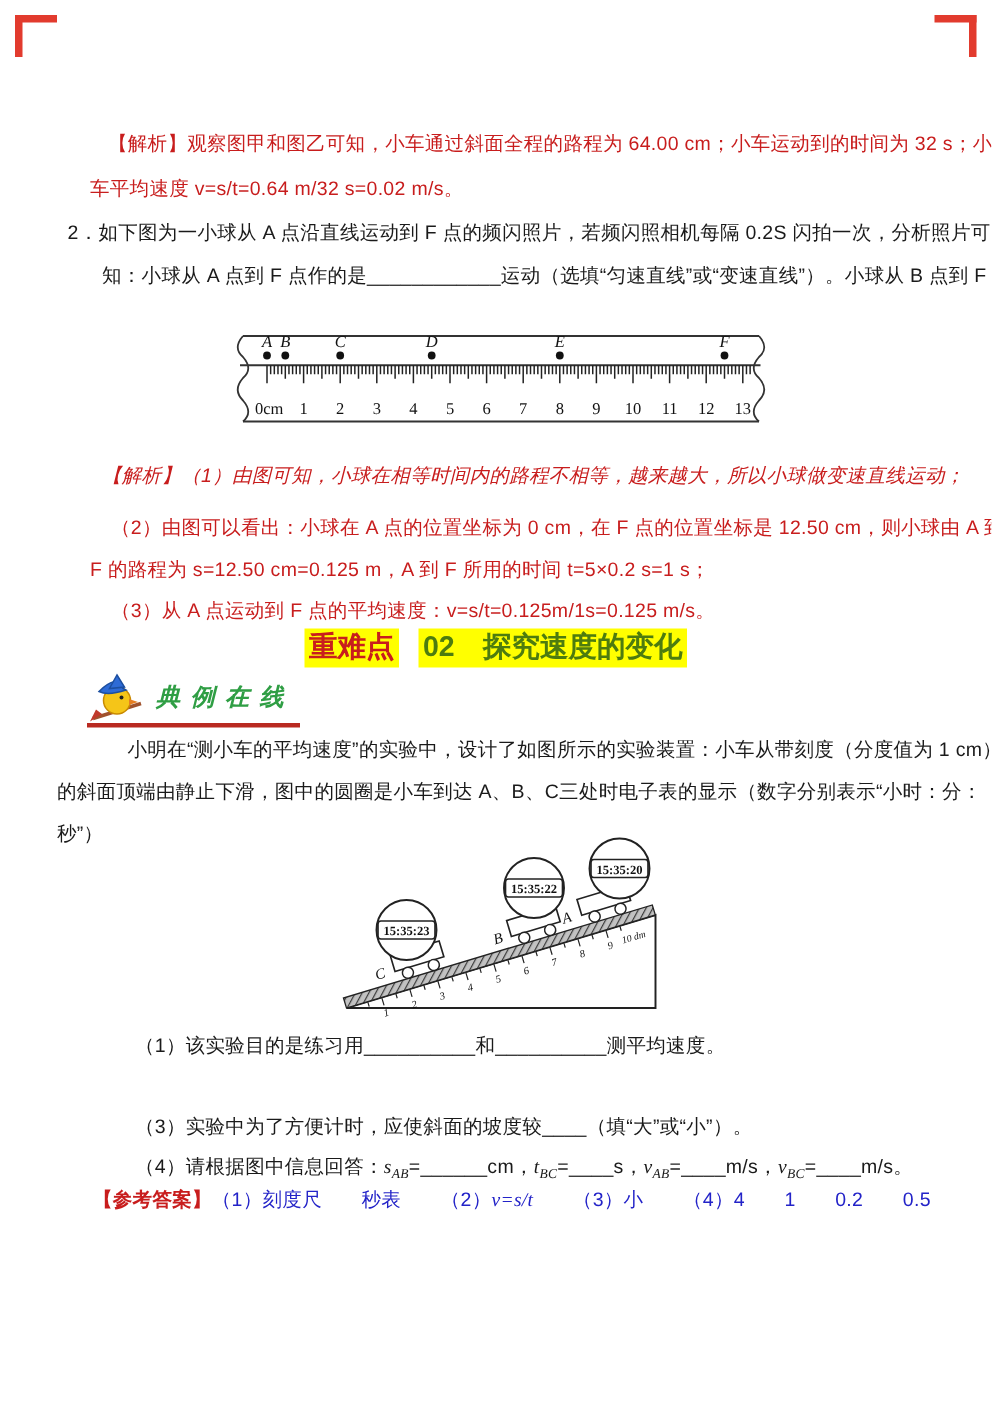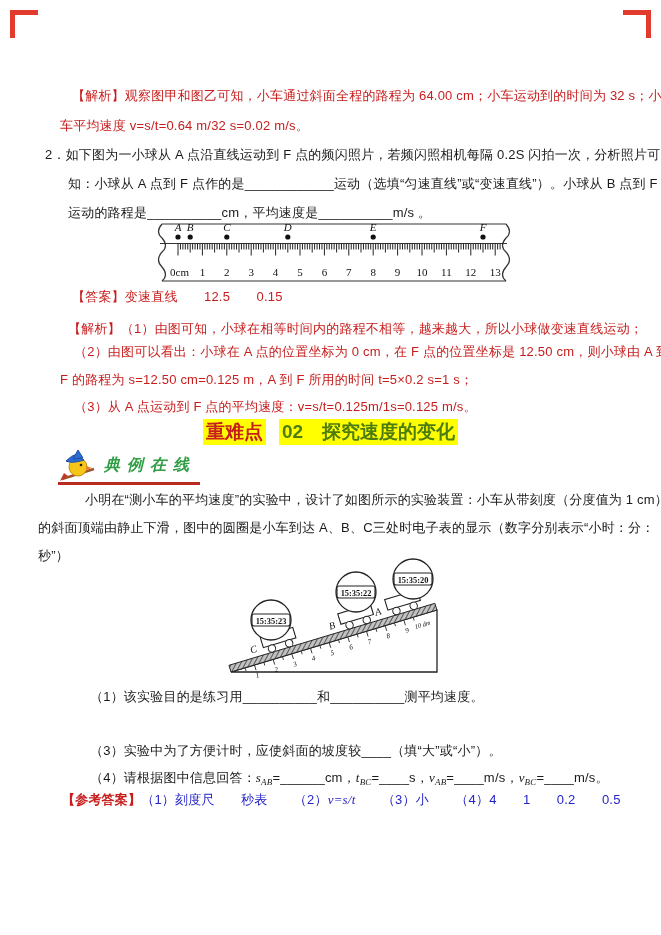--- a/index.html
+++ b/index.html
@@ -35,21 +35,20 @@
   <div class="corner" style="left:623px;top:10px;">
     <div class="h" style="left:0;top:0;background:#e23b2e;"></div>
     <div class="v" style="left:23px;top:0;background:#e23b2e;"></div>
   </div>
 
   <div class="t red" style="left:72px;top:88px;">【解析】观察图甲和图乙可知，小车通过斜面全程的路程为 64.00 cm；小车运动到的时间为 32 s；小</div>
   <div class="t red" style="left:60px;top:118px;">车平均速度 v=s/t=0.64 m/32 s=0.02 m/s。</div>
 
   <div class="t" style="left:45px;top:147px;">2．如下图为一小球从 A 点沿直线运动到 F 点的频闪照片，若频闪照相机每隔 0.2S 闪拍一次，分析照片可</div>
   <div class="t" style="left:68px;top:176px;">知：小球从 A 点到 F 点作的是____________运动（选填“匀速直线”或“变速直线”）。小球从 B 点到 F 点</div>
-  <div class="t" style="left:68px;top:205px;">运动的路程是__________cm，平均速度是__________m/s 。</div>
 
   <svg class="figure" style="left:150px;top:222px;" width="392" height="62" viewBox="0 0 392 62">
     <g stroke="#333" stroke-width="1.2" fill="none">
       <line x1="12" y1="2" x2="356" y2="2"></line>
       <line x1="12" y1="59" x2="356" y2="59"></line>
       <line x1="10" y1="21.5" x2="357" y2="21.5"></line>
       <path d="M12,2 q-7,8 0,14 q7,8 0,14 q-7,8 0,15 q7,8 0,14"></path>
       <path d="M356,2 q7,8 0,14 q-7,8 0,14 q7,8 0,15 q-7,8 0,14"></path>
     </g>
     <g id="ruler-ticks" stroke="#222" stroke-width="1">
@@ -212,22 +211,21 @@
         <text x="76.8" y="9" font-size="11" font-style="italic" text-anchor="middle" fill="#111">C</text>
         <circle cx="137.8" cy="15" r="2.6" fill="#111"></circle>
         <text x="137.8" y="9" font-size="11" font-style="italic" text-anchor="middle" fill="#111">D</text>
         <circle cx="223.2" cy="15" r="2.6" fill="#111"></circle>
         <text x="223.2" y="9" font-size="11" font-style="italic" text-anchor="middle" fill="#111">E</text>
         <circle cx="333" cy="15" r="2.6" fill="#111"></circle>
         <text x="333" y="9" font-size="11" font-style="italic" text-anchor="middle" fill="#111">F</text>
       </g>
   </svg>
 
-  <div class="t red" style="left:72px;top:289px;">【答案】变速直线　　12.5　　0.15</div>
-  <div class="t red" style="left:68px;top:321px;">【解析】（1）由图可知，小球在相等时间内的路程不相等，越来越大，所以小球做变速直线运动；</div>
+  <div class="t red" style="left:68px;top:309px;font-style:italic;">【解析】（1）由图可知，小球在相等时间内的路程不相等，越来越大，所以小球做变速直线运动；</div>
   <div class="t red" style="left:74px;top:344px;">（2）由图可以看出：小球在 A 点的位置坐标为 0 cm，在 F 点的位置坐标是 12.50 cm，则小球由 A 到</div>
   <div class="t red" style="left:60px;top:372px;">F 的路程为 s=12.50 cm=0.125 m，A 到 F 所用的时间 t=5×0.2 s=1 s；</div>
   <div class="t red" style="left:74px;top:399px;">（3）从 A 点运动到 F 点的平均速度：v=s/t=0.125m/1s=0.125 m/s。</div>
 
   <div id="heading-row">
     <span class="hl red">重难点</span>
       <span class="hl" style="color:#4d7c0f;">02　探究速度的变化</span>
   </div>
 
   <svg class="figure" style="left:58px;top:447px;" width="40" height="36" viewBox="0 0 40 36">

